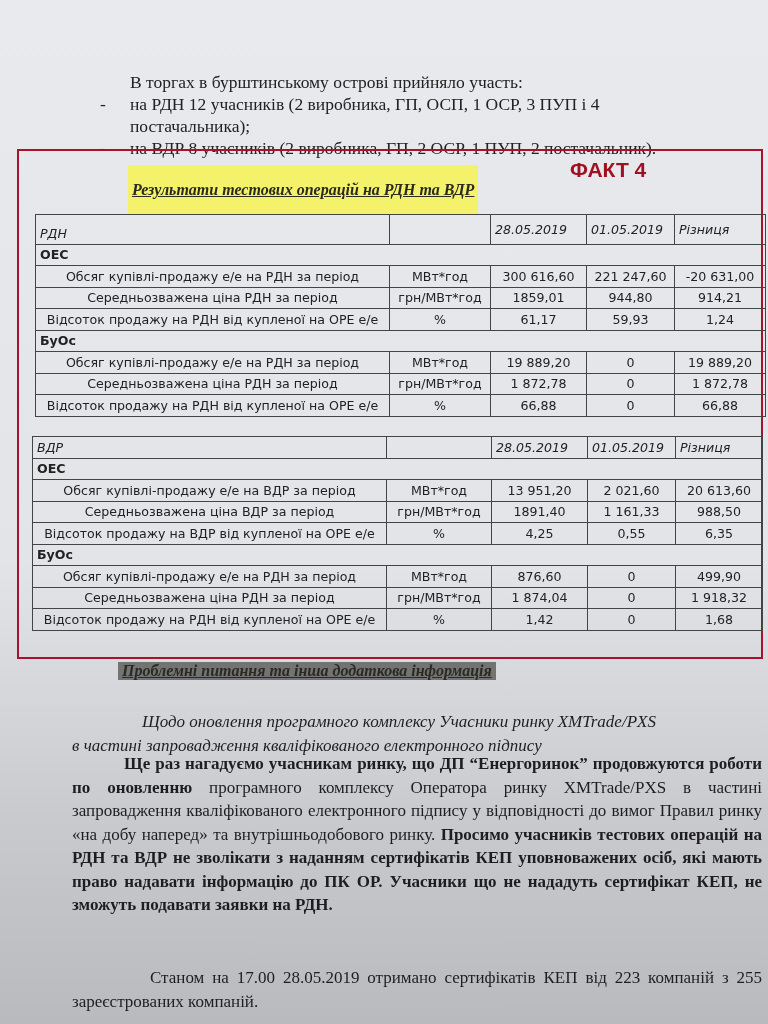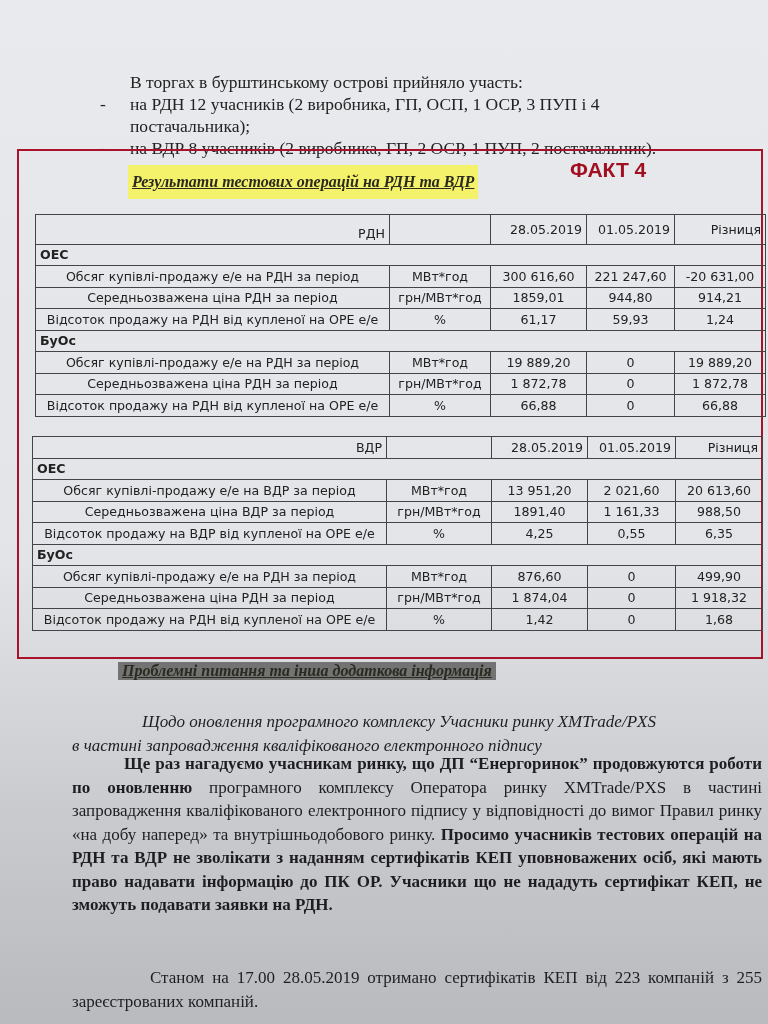--- a/index.html
+++ b/index.html
@@ -10,30 +10,30 @@
     color:#1f1f22;
   }
   .page { position:absolute; inset:0; }
   .intro { position:absolute; left:130px; top:52px; width:630px; font-size:17.5px; line-height:22px; color:#222;margin-top:19px; }
   .intro p { margin:0; }
   .intro .item { position:relative; padding-left:22px; margin-left:-22px; }
   .intro .item .dash { position:absolute; left:-8px; }
 
   .red-box { position:absolute; left:17px; top:149px; width:746px; height:510px; border:2px solid #a8122c; box-sizing:border-box; }
   .section-title { position:absolute; left:128px; top:165px; font-size:16px; font-style:italic; font-weight:bold; text-decoration:underline;
-    background:#f4f26a; padding:8px 4px; color:#2a2a20; }
+    background:#f4f26a; padding:16px 4px; color:#2a2a20; }
   .fact { position:absolute; left:570px; top:158px; font-family:"Liberation Sans", sans-serif; font-weight:bold; font-size:21px; color:#a01020; }
 
   table.data { position:absolute; border-collapse:collapse; font-family:"DejaVu Sans", sans-serif; font-size:12.6px; color:#222; table-layout:fixed; }
   table.data td { border:1px solid #444; padding:0 4px; height:20.5px; white-space:nowrap; overflow:hidden; }
   table.data td.label { text-align:center; }
   table.data td.unit { text-align:center; }
   table.data td.num { text-align:center; }
   table.data td.group { text-align:left; font-weight:bold; }
-  table.data td.hdr { text-align:right; }
+  table.data td.hdr { text-align:left;font-style:italic; }
   .t1 { left:35px; top:214px; width:730px; }
   .t2 { left:32px; top:436px; width:730px; }
 
   .sec2-title { position:absolute; left:118px; top:662px; font-size:16px; font-style:italic; font-weight:bold; text-decoration:underline;
     background:#737373; padding:0 4px; color:#2a2a20; }
   .body-text { position:absolute; left:72px; width:690px; font-size:17px; line-height:23.5px; color:#1e1e22; text-align:justify; }
   .para-italic { top:710px; font-style:italic; }
   .para-italic .l1 { text-indent:70px; display:block; }
   .para-main { top:752px; }
   .para-main .ind { padding-left:52px; }

